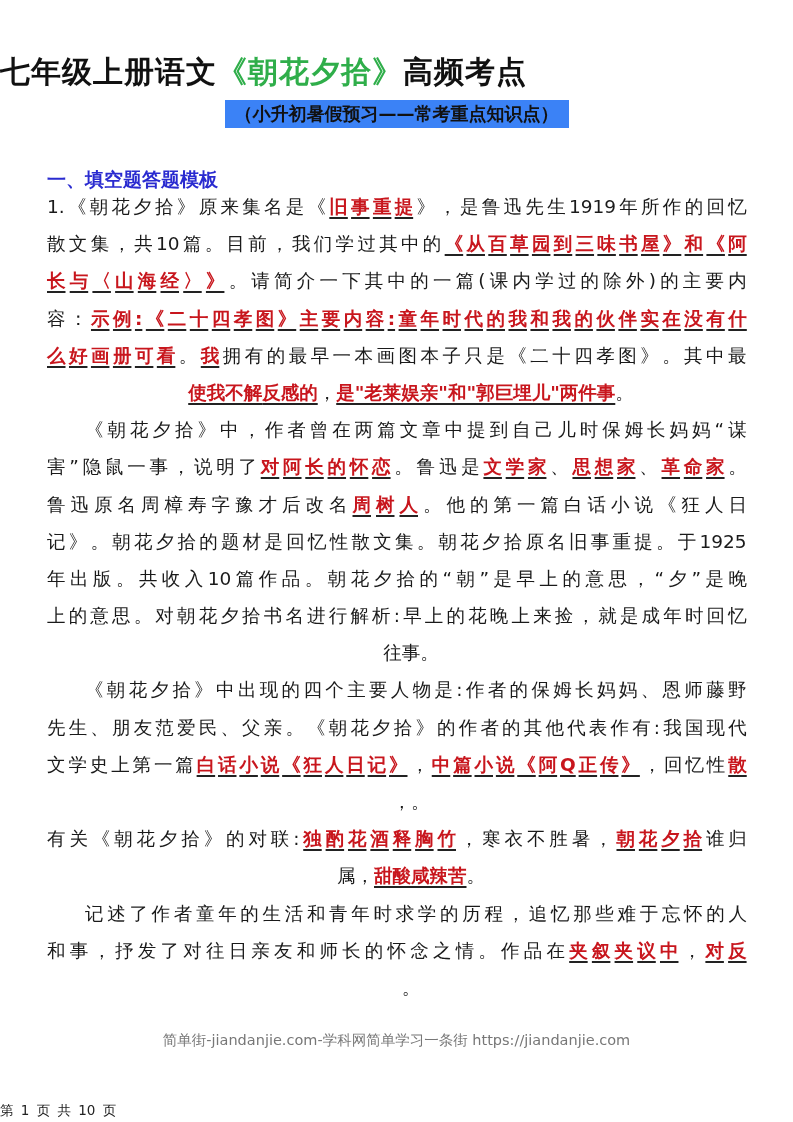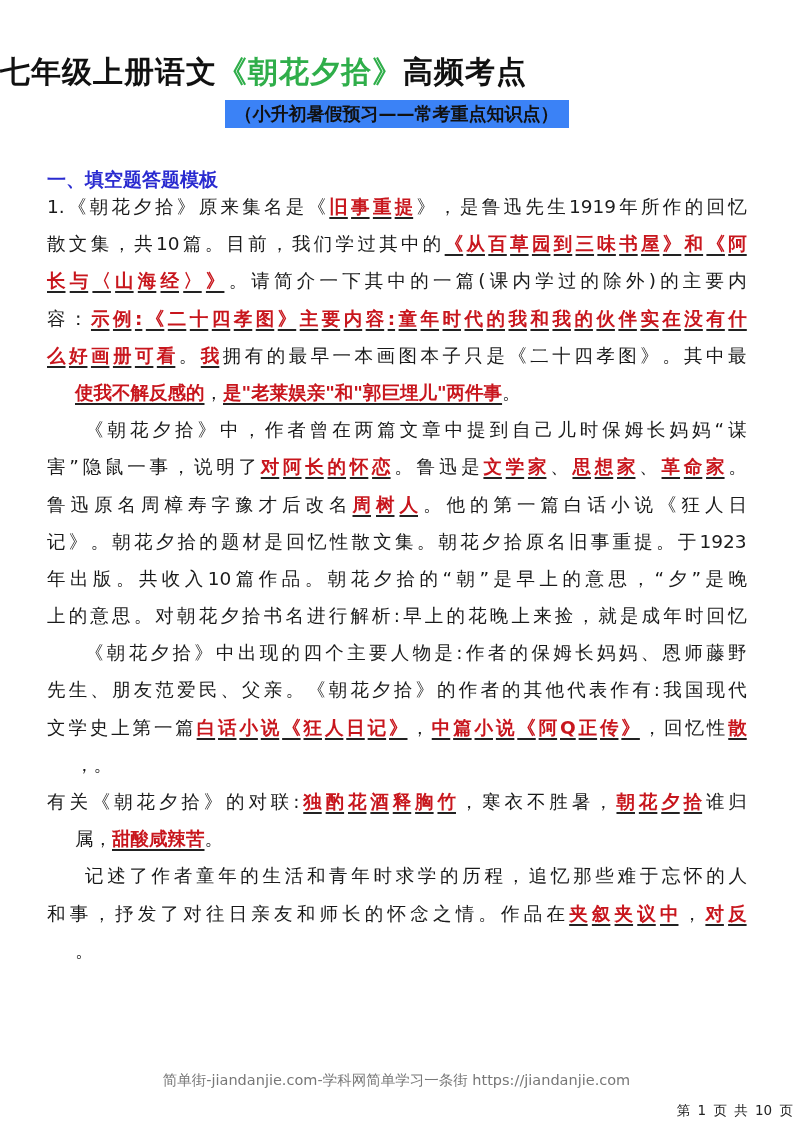--- a/index.html
+++ b/index.html
@@ -21,33 +21,33 @@
   }
   .section-heading {
     position: absolute; left: 47px; top: 152px;
     font-size: 19px; font-weight: bold; color: #2a2bd0; line-height: 30px; margin-top: 12px;
   }
   .body-lines { position: absolute; left: 47px; top: 188px; width: 700px; }
   .line {
     height: 37.2px; line-height: 37px; font-size: 18.5px; white-space: nowrap;
     display: flex; justify-content: space-between;
   }
-  .line.last { justify-content: flex-start; margin-left: 28px; }
+  .line.last { justify-content: center; margin-left: 28px; }
   .line.indent { padding-left: 38px; }
   .hl {
     color: #c8161d; font-weight: bold;
     text-decoration: underline; text-decoration-color: #222;
     text-decoration-thickness: 1.5px; text-underline-offset: 4px;
   }
   .footer-link {
-    position: absolute; left: 0; top: 1070px; width: 793px; text-align: center;
+    position: absolute; left: 0; top: 1030px; width: 793px; text-align: center;
     font-size: 14.5px; color: #777; line-height: 20px;
   }
   .page-num {
-    position: absolute; left: 0; top: 1101px; width: 793px; text-align: right;
+    position: absolute; left: 0; top: 1101px; width: 793px; text-align: left;
     font-size: 13.5px; color: #222; line-height: 18px; word-spacing: 3px;
   }
 </style>
 </head>
 <body>
 
 <div class="title">
   <span>七年级上册语文</span><span class="accent">《朝花夕拾》</span><span>高频考点</span>
 </div>
 
@@ -357,21 +357,21 @@
       <span>夕</span>
       <span>拾</span>
       <span>原</span>
       <span>名</span>
       <span>旧</span>
       <span>事</span>
       <span>重</span>
       <span>提</span>
       <span>。</span>
       <span>于</span>
-      <span>1923</span>
+      <span>1925</span>
     </div>
     <div class="line">
       <span>年</span>
       <span>出</span>
       <span>版</span>
       <span>。</span>
       <span>共</span>
       <span>收</span>
       <span>入</span>
       <span>10</span>
@@ -427,20 +427,23 @@
       <span>来</span>
       <span>捡</span>
       <span>，</span>
       <span>就</span>
       <span>是</span>
       <span>成</span>
       <span>年</span>
       <span>时</span>
       <span>回</span>
       <span>忆</span>
+    </div>
+    <div class="line last">
+      <span>往事。</span>
     </div>
     <div class="line indent">
       <span>《</span>
       <span>朝</span>
       <span>花</span>
       <span>夕</span>
       <span>拾</span>
       <span>》</span>
       <span>中</span>
       <span>出</span>

